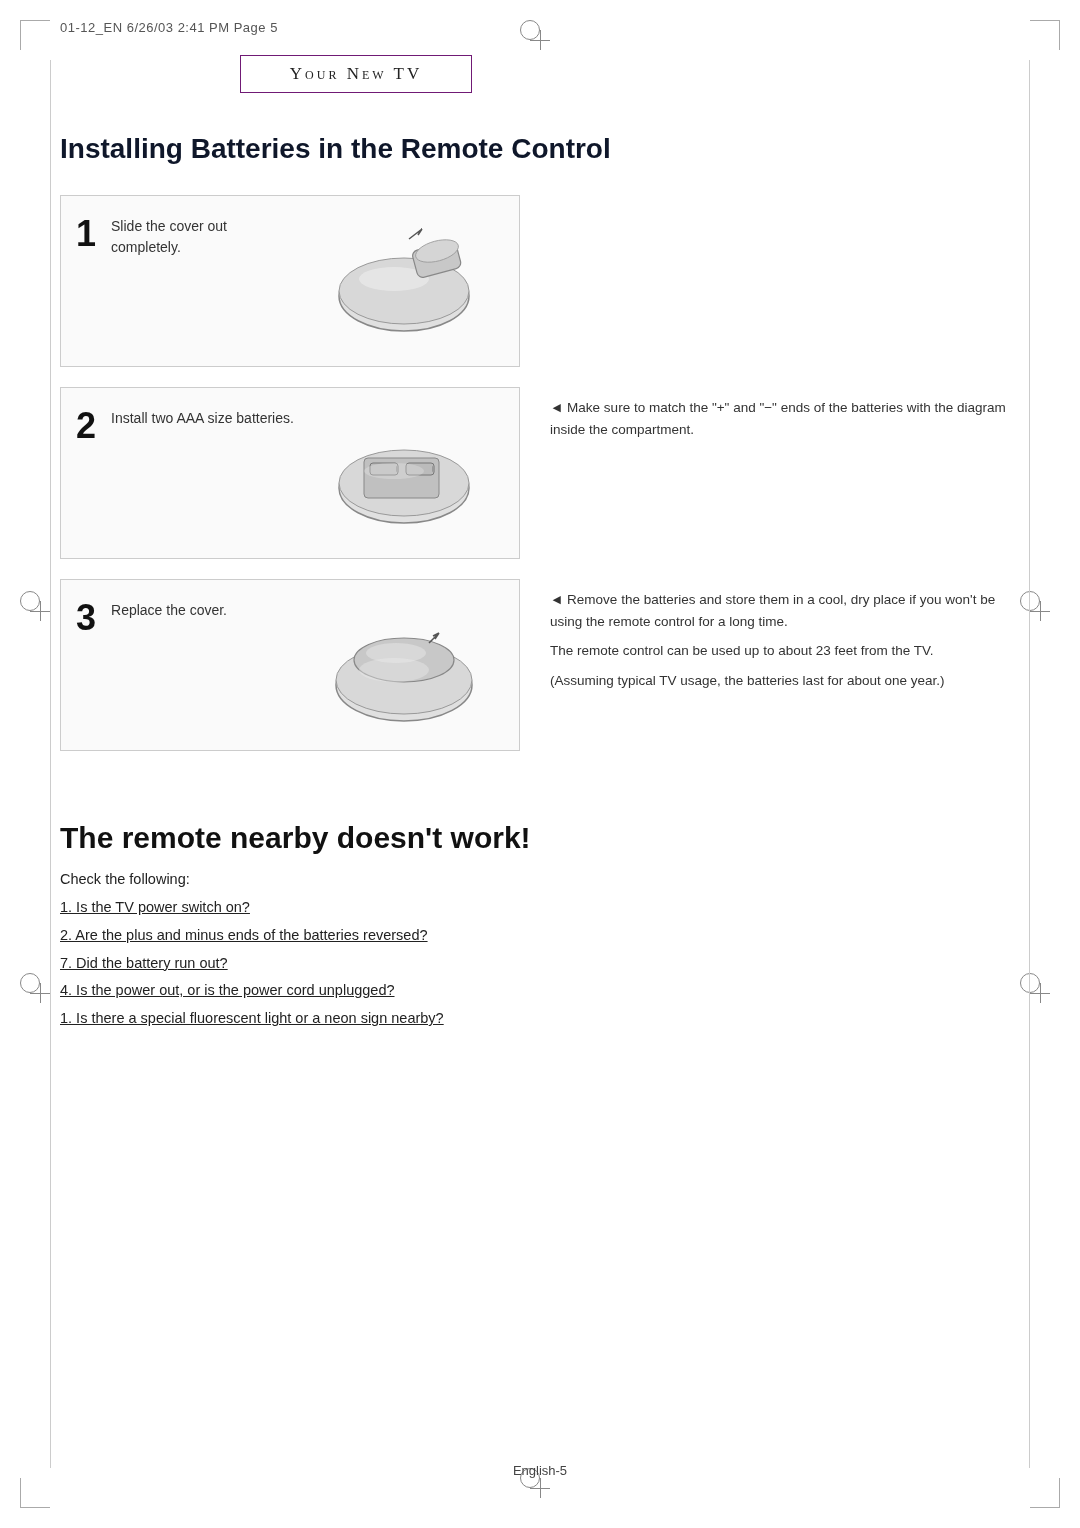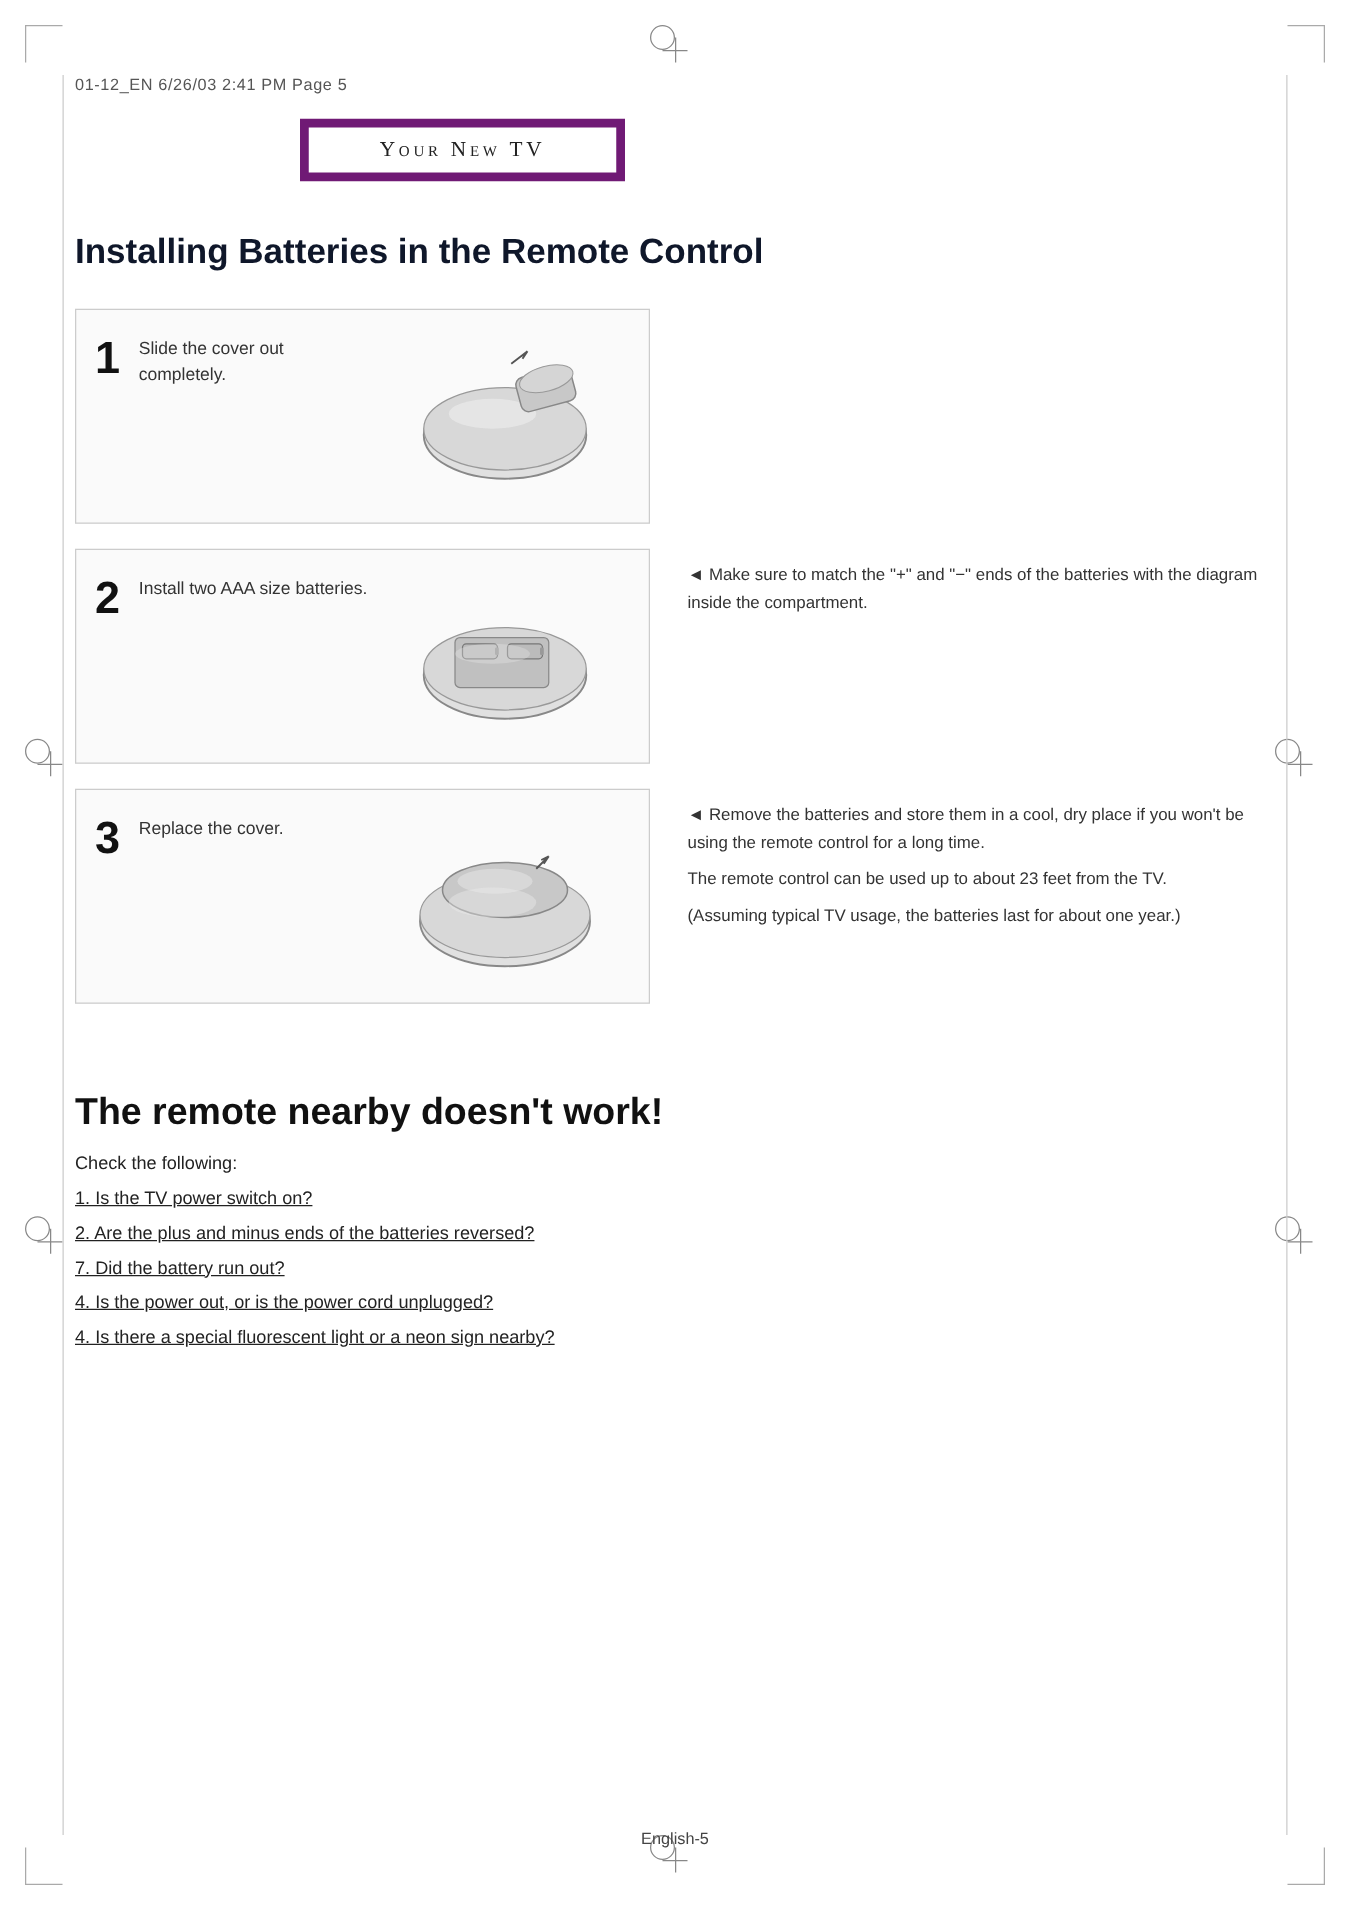--- a/index.html
+++ b/index.html
@@ -9,21 +9,21 @@
       font-family: Arial, Helvetica, sans-serif;
       width: 1080px;
       min-height: 1528px;
       position: relative;
       color: #222;
     }
 
     .page {
       width: 1080px;
       min-height: 1528px;
-      padding: 60px 60px;
+      padding: 20px 60px;
       position: relative;
     }
 
     
     .corner-mark {
       position: absolute;
       width: 30px;
       height: 30px;
       border-color: #aaa;
       border-style: solid;
@@ -103,28 +103,28 @@
     
     .page-meta {
       font-size: 13px;
       color: #555;
       margin-bottom: 20px;
       letter-spacing: 0.5px;
     }
 
     
     .section-header-box {
-      border: 7px solid #701a75;
+      border: 1px solid #701a75;
       display: inline-block;
       padding: 8px 40px;
       margin: 17px auto;
       display: flex;
       align-items: center;
       justify-content: center;
-      width: 260px;
+      width: 232px;
       margin-left: 180px;
       margin-bottom: 40px;
     }
 
     .section-header-title {
       font-size: 17px;
       letter-spacing: 3px;
       color: #222;
       font-variant: small-caps;
       font-family: Georgia, serif;
@@ -403,20 +403,20 @@
 
   </div>
 
   <h2 class="section-title">The remote nearby doesn't work!</h2>
   <p class="section-subtitle">Check the following:</p>
   <ul class="checklist">
     <li>1. Is the TV power switch on?</li>
     <li>2. Are the plus and minus ends of the batteries reversed?</li>
     <li>7. Did the battery run out?</li>
     <li>4. Is the power out, or is the power cord unplugged?</li>
-    <li>4. Is there a special fluorescent light or a neon sign nearby?</li>
+    <li>1. Is there a special fluorescent light or a neon sign nearby?</li>
   </ul>
 
   <div class="page-footer">
     <span>English-5</span>
   </div>
 
 </div>
 
 </body></html>

